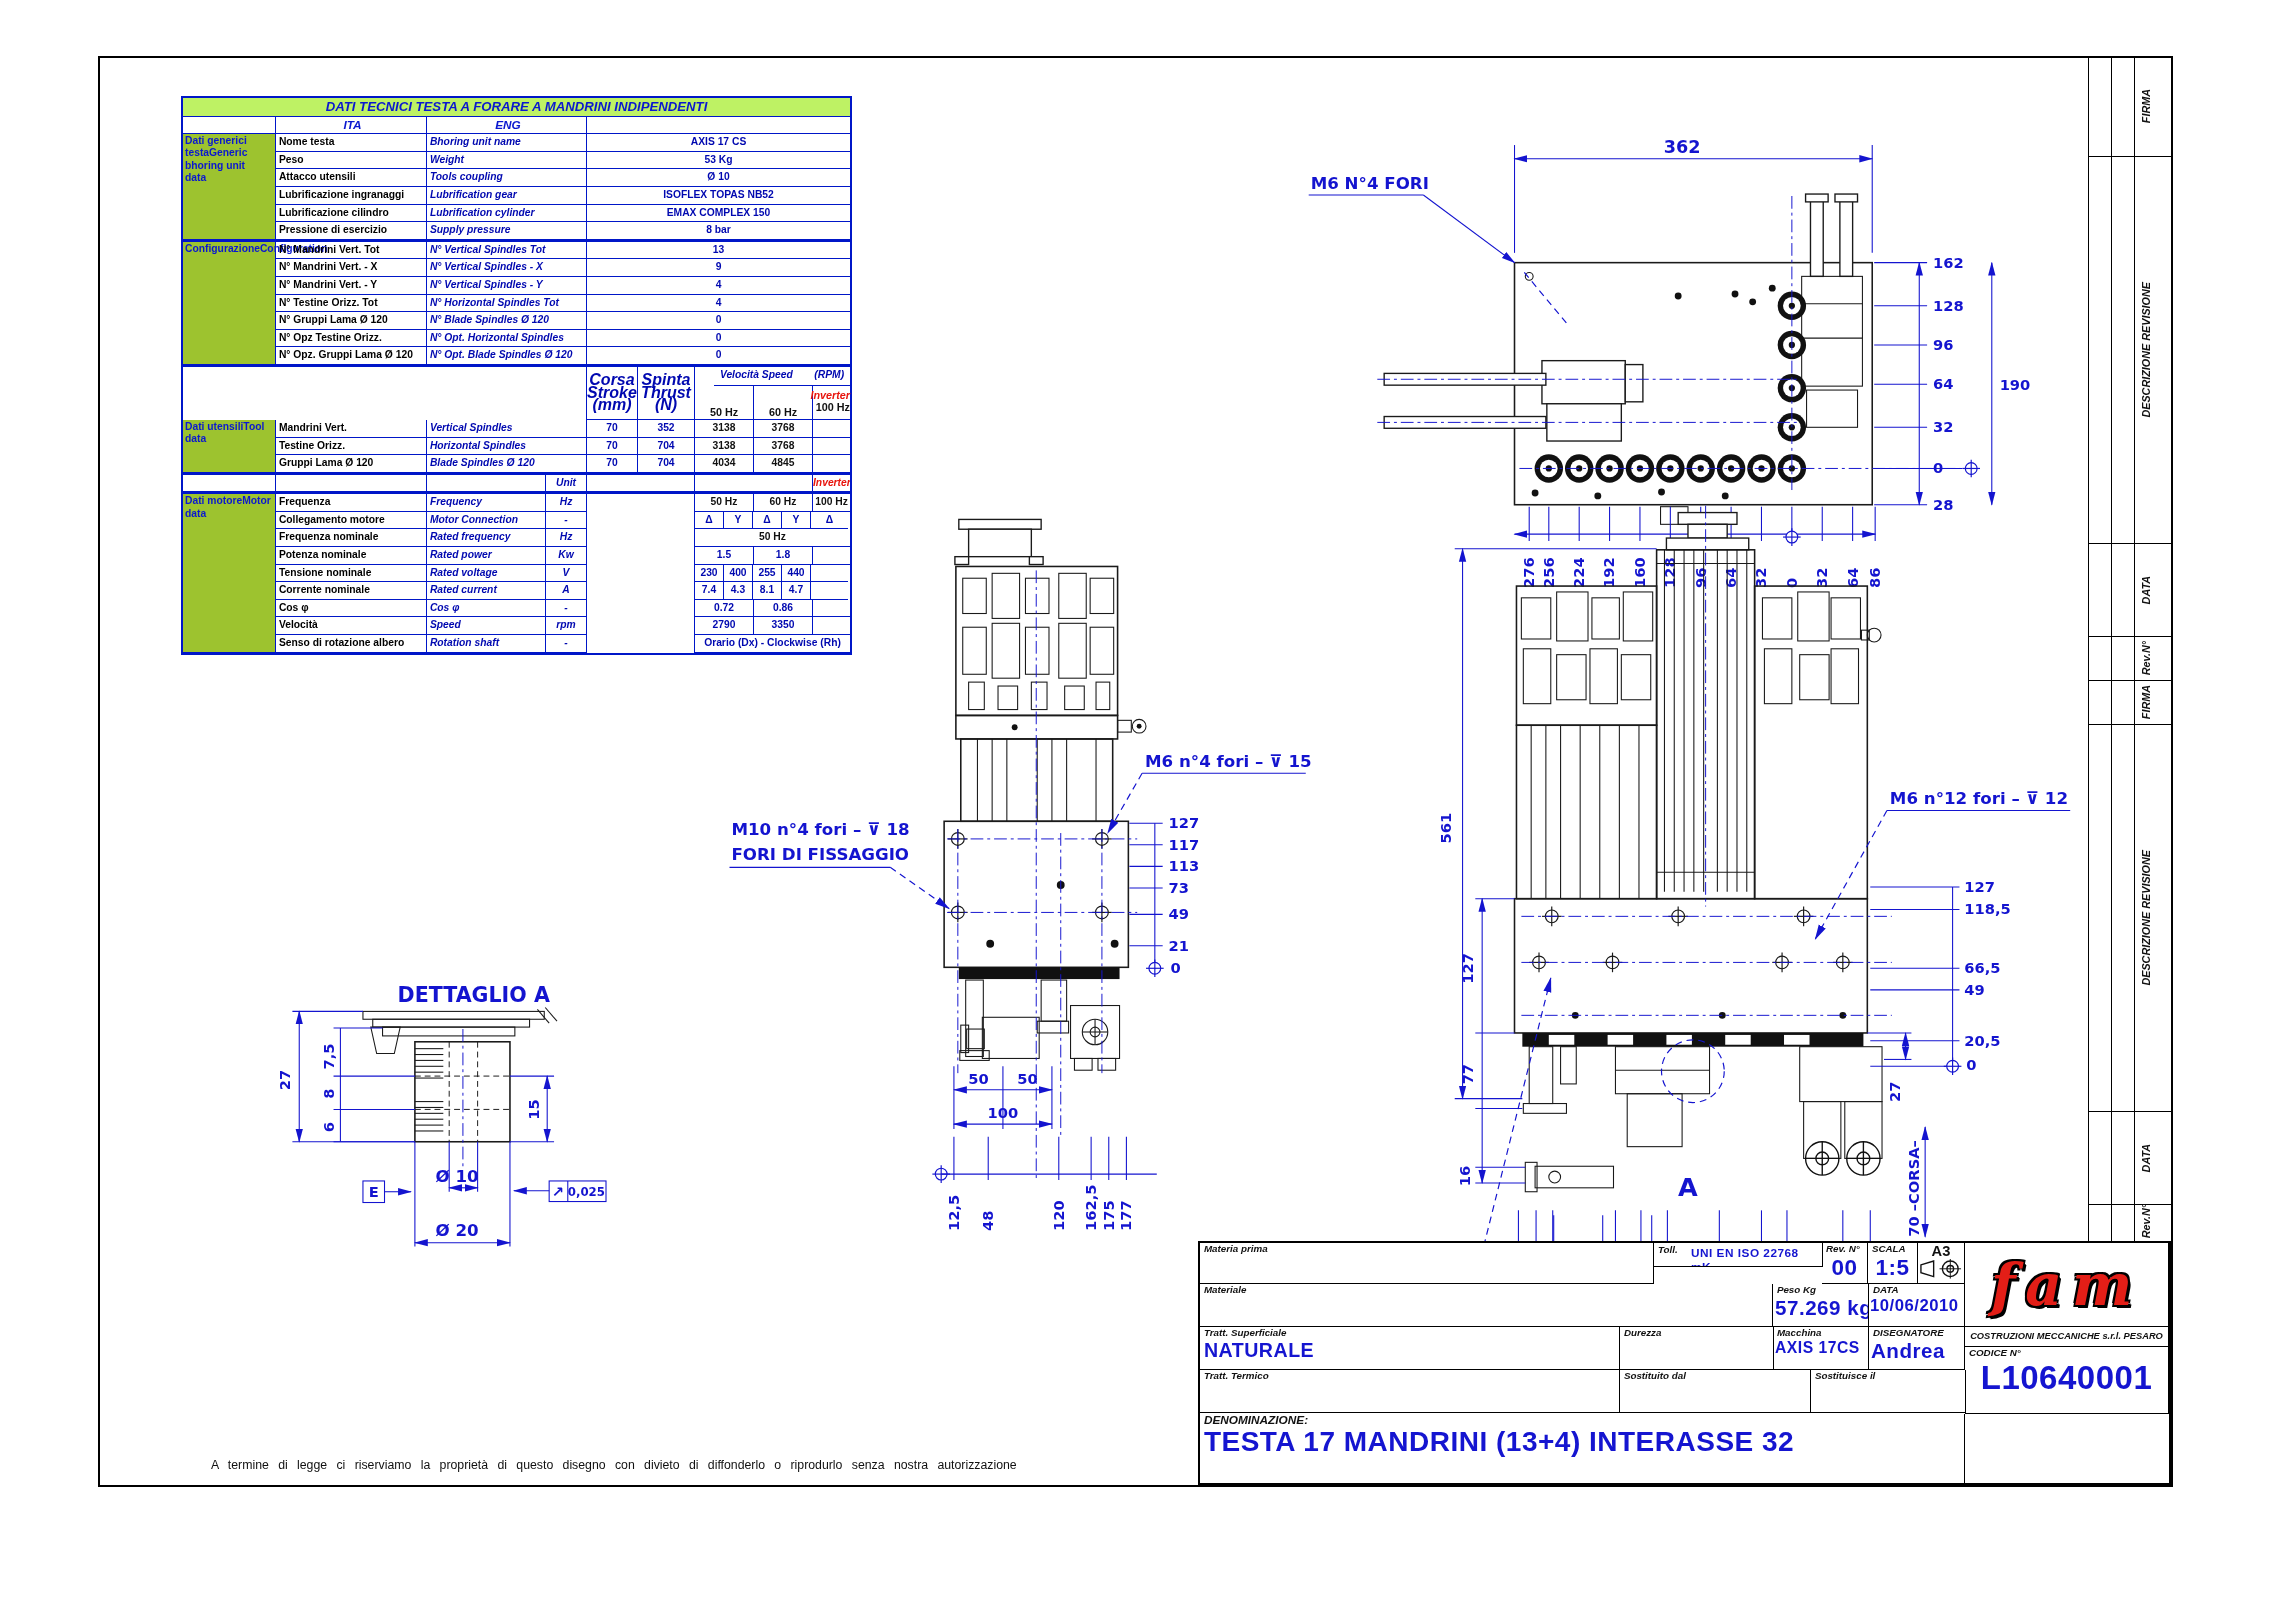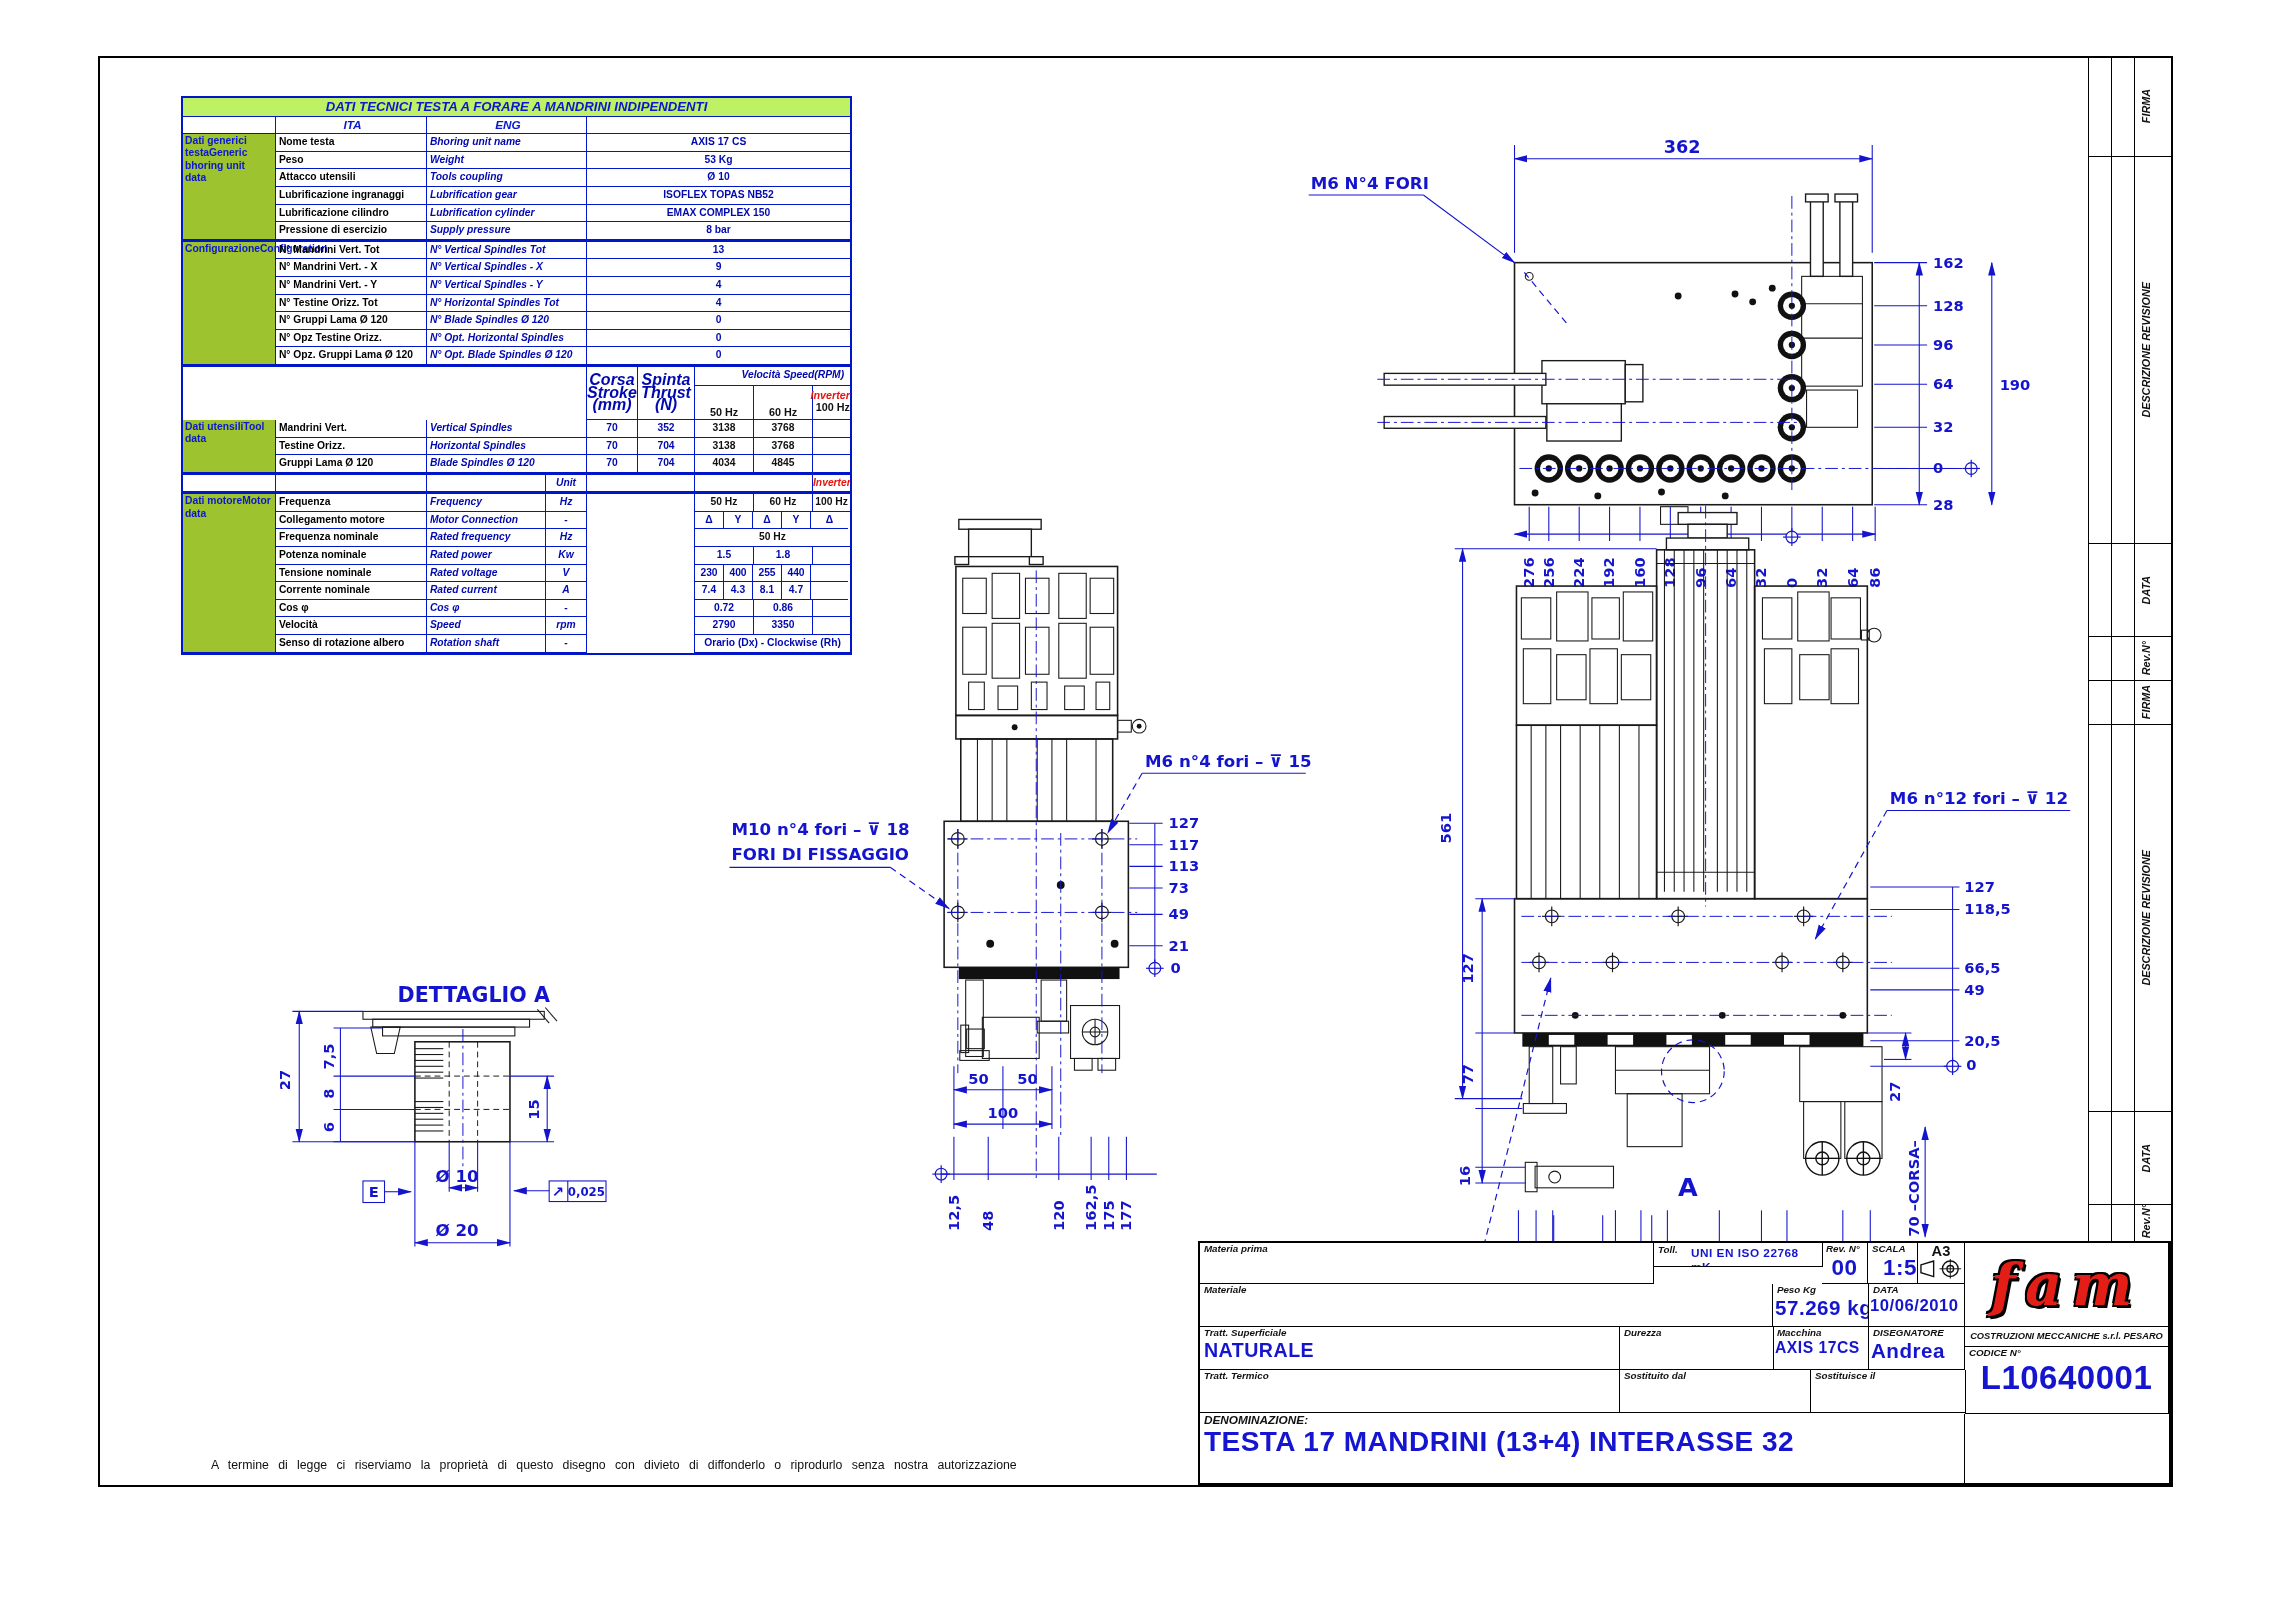--- a/index.html
+++ b/index.html
@@ -51,21 +51,21 @@
   .red{color:#e8150d !important;font-style:italic;}
   .hdrc{text-align:center;color:#0a18cf;font-style:italic;font-size:11.8px;}
   .bt2{border-top:2px solid #0016c8;}
   
   .hb{display:flex;height:53px;}
   .hb .hleft{box-sizing:border-box;width:404px;border-right:1.2px solid #0016c8;}
   .hb .h3{box-sizing:border-box;border-right:1.2px solid #0016c8;display:flex;flex-direction:column;align-items:center;justify-content:center;color:#0008b0;font-style:italic;line-height:12.3px;font-size:16px;font-weight:bold;border-bottom:1.2px solid #0016c8;}
   .hb .w52{width:51px}
   .hb .w58{width:57px}
   .hb .velgrp{width:155px;display:flex;flex-direction:column;border-bottom:1.2px solid #0016c8;box-sizing:border-box;}
-  .hb .veltop{height:17.6px;line-height:16.7px;display:flex;justify-content:flex-end;padding:0 5.9px;color:#0008b0;font-style:italic;border-bottom:1.2px solid #0016c8;font-size:10.3px;}
+  .hb .veltop{height:17.6px;line-height:16.7px;display:flex;justify-content:space-between;padding:0 5.9px;color:#0008b0;font-style:italic;border-bottom:1.2px solid #0016c8;font-size:10.3px;margin-left:19px;}
   .hb .velbot{flex:1;display:flex;}
   .hb .velbot .vc{box-sizing:border-box;border-right:1.2px solid #0016c8;display:flex;align-items:flex-end;justify-content:center;padding-bottom:1px;color:#111;font-size:10.8px;}
   .hb .velbot .vc:last-child{border-right:none;}
   .hb .vinv{width:37px;display:flex;flex-direction:column;align-items:center;justify-content:flex-end;line-height:11.8px;font-size:9.8px;}
 
   
   .tblock{position:absolute;left:1198px;top:1241px;width:973px;height:244px;background:#fff;border:2px solid #000;box-sizing:border-box;font-weight:bold;}
   .tb{position:absolute;box-sizing:border-box;border-right:1.6px solid #000;border-bottom:1.6px solid #000;overflow:hidden;}
   .lbl{display:block;font-size:9.8px;font-style:italic;color:#111;padding:1px 0 0 3.9px;font-weight:bold;line-height:10.8px;}
   .bval{color:#1515d0;letter-spacing:0.5px;}
@@ -799,21 +799,21 @@
       <span class="lbl" style="position:absolute;left:0;top:21.6px">Generale</span>
       <span class="bval" style="position:absolute;left:37px;top:2.9px;font-size:11.8px;font-weight:bold">UNI EN ISO 22768 mK</span>
       <span class="bval" style="position:absolute;left:93px;top:19.6px;font-size:13.7px">-</span>
     </div>
     <div class="tb" style="left:622px;top:0;width:46px;height:41px">
       <span class="lbl">Rev. N°</span>
       <div class="bval" style="font-size:22.5px;text-align:center">00</div>
     </div>
     <div class="tb" style="left:668px;top:0;width:50px;height:41px">
       <span class="lbl">SCALA</span>
-      <div class="bval" style="font-size:22.5px;text-align:right">1:5</div>
+      <div class="bval" style="font-size:22.5px;text-align:center">1:5</div>
     </div>
     <div class="tb" style="left:718px;top:0;width:47px;height:41px">
       <div style="font-size:14.7px;color:#111;text-align:center">A3</div>
       <svg width="45" height="19.6" viewBox="0 0 46 20">
         <polygon points="3,6 16,2 16,18 3,14" fill="none" stroke="#111" stroke-width="1.4"></polygon>
         <circle cx="33" cy="10" r="8" fill="none" stroke="#111" stroke-width="1.4"></circle>
         <circle cx="33" cy="10" r="3.4" fill="none" stroke="#111" stroke-width="1.4"></circle>
         <line x1="22" y1="10" x2="44" y2="10" stroke="#111" stroke-width="1"></line>
         <line x1="33" y1="0" x2="33" y2="20" stroke="#111" stroke-width="1"></line>
       </svg>

